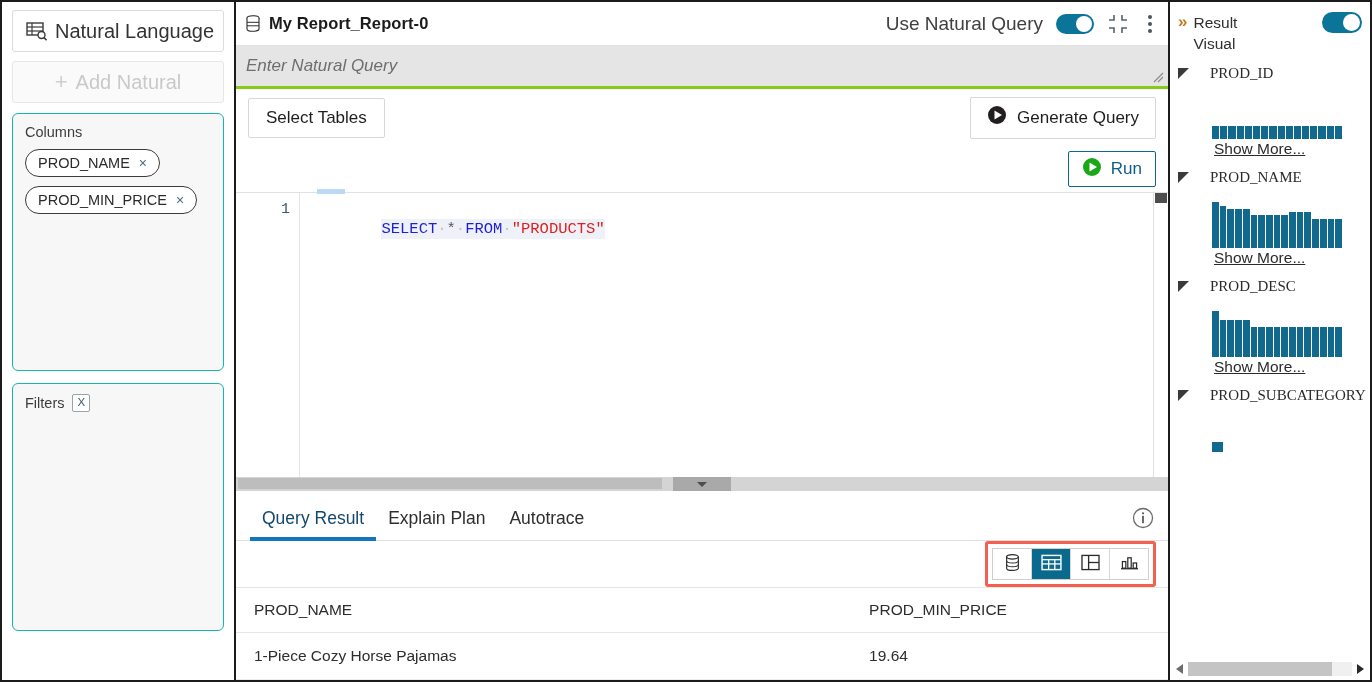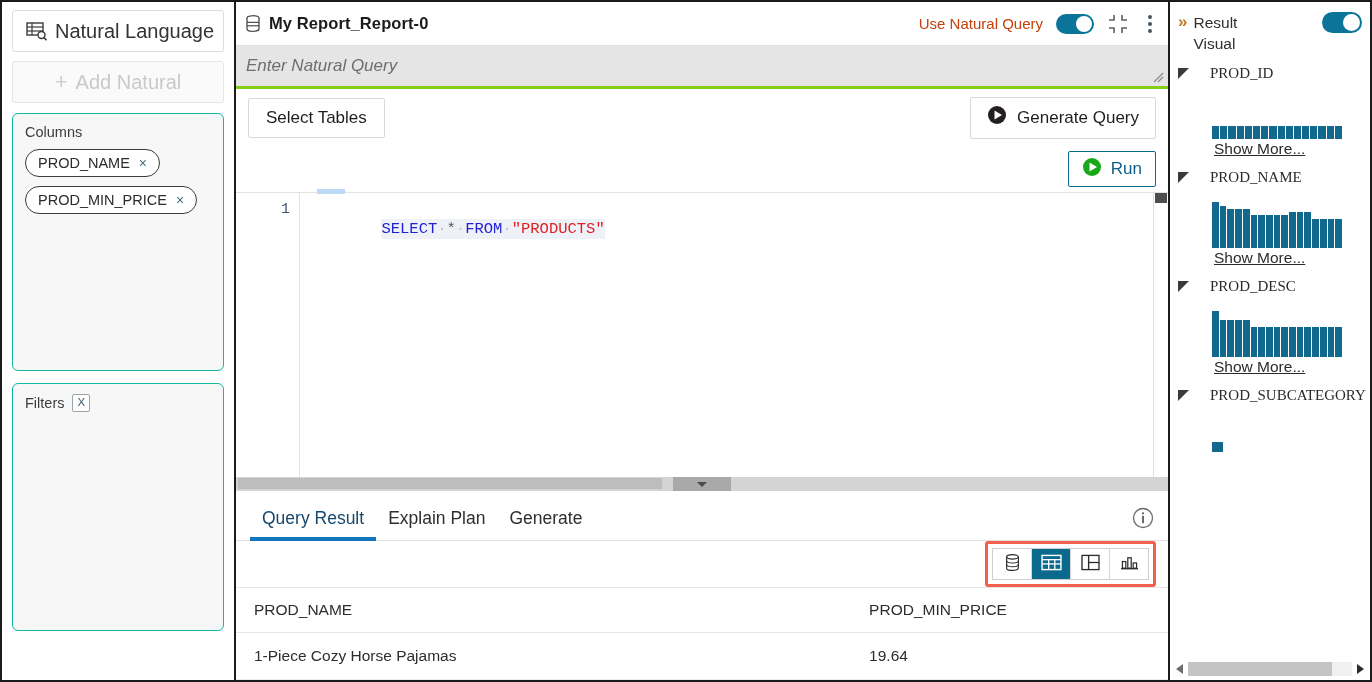--- a/index.html
+++ b/index.html
@@ -133,21 +133,21 @@
     color: #1b1b1b;
     letter-spacing: .1px;
     text-align: center;
   }
   .header-right {
     margin-left: auto;
     display: flex;
     align-items: center;
     gap: 13px;
   }
-  .unq-label { font-size: 15px; color: #c2410c; }
+  .unq-label { font-size: 19px; color: #404040; }
   .toggle {
     width: 38px; height: 20px;
     border-radius: 11px;
     background: #0a7599;
     position: relative;
     flex: 0 0 38px;
   }
   .toggle::after {
     content:"";
     position: absolute;
@@ -585,21 +585,21 @@
 
     <div class="h-scroll">
       <div class="h-scroll-thumb"></div>
       <div class="h-grip"></div>
     </div>
 
     <div class="results">
       <div class="tabs-row">
         <div class="tab active">Query Result</div>
         <div class="tab">Explain Plan</div>
-        <div class="tab">Generate</div>
+        <div class="tab">Autotrace</div>
         <span class="info-icon">
           <svg viewBox="0 0 22 22" width="22" height="22">
             <circle cx="11" cy="11" r="9.5" fill="none" stroke="#6b6b6b" stroke-width="1.3"></circle>
             <circle cx="11" cy="6.3" r="1.1" fill="#5a5a5a"></circle>
             <rect x="10.1" y="8.8" width="1.8" height="7.4" fill="#5a5a5a"></rect>
           </svg>
         </span>
       </div>
 
       <div class="viewmodes-row">

